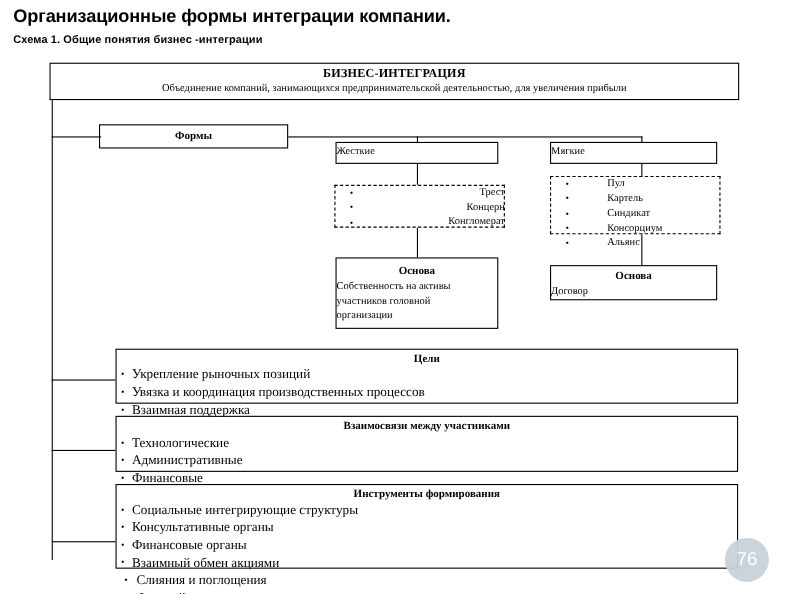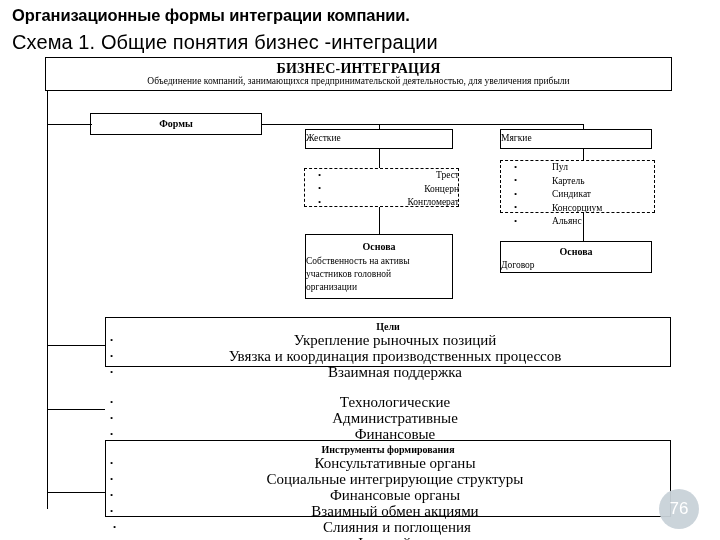--- a/index.html
+++ b/index.html
@@ -35,22 +35,22 @@
     letter-spacing: -0.1px;
     color: #000;
     white-space: nowrap;
   }
   .title-sub {
     position: absolute;
     left: 12px;
     top: 31px;
     width: 640px;
     font-family: "Liberation Sans", "DejaVu Sans", sans-serif;
-    font-weight: normal;
-    font-size: 20px;
+    font-weight: bold;
+    font-size: 10px;
     letter-spacing: 0.1px;
     color: #000;
     white-space: nowrap;
   }
 
   
   .box {
     position: absolute;
     border: 1px solid #000;
     background: transparent;
@@ -68,21 +68,21 @@
     background: #000;
   }
   .ln-h { height: 1px; }
   .ln-v { width: 1px; }
 
   .hdr-title {
     position: absolute;
     left: 0; right: 0;
     top: 3px;
     text-align: center;
-    font-size: 14px;
+    font-size: 11px;
     font-weight: bold;
     letter-spacing: 0.2px;
   }
   .hdr-sub {
     position: absolute;
     left: 4px; right: 4px;
     top: 18px;
     text-align: center;
     font-size: 9.5px;
   }
@@ -123,22 +123,21 @@
     top: -0.5px;
     font-size: 9px;
   }
 
   
   .wlst {
     position: absolute;
     margin: 0;
     padding: 0;
     list-style: none;
-    font-size: 15px;
-    text-align: center;
+    font-size: 12px;
   }
   .wlst li {
     position: relative;
     padding-left: 10px;
     line-height: 16px;
     white-space: nowrap;
   }
   .wlst li::before {
     content: "\2022";
     position: absolute;
@@ -247,32 +246,35 @@
 
   <div class="box" style="left:105px; top:317px; width:566px; height:50px;">
     <div class="sect-title" style="top:3px;">Цели</div>
   </div>
   <ul class="wlst" style="left:110px; top:332px; width:560px;">
     <li>Укрепление рыночных позиций</li>
     <li>Увязка и координация производственных процессов</li>
     <li>Взаимная поддержка</li>
   </ul>
 
+  <div class="box" style="left:105px; top:378px; width:566px; height:51px;">
+    <div class="sect-title" style="top:3px;">Взаимосвязи между участниками</div>
+  </div>
   <ul class="wlst" style="left:110px; top:394px; width:560px;">
     <li>Технологические</li>
     <li>Административные</li>
     <li>Финансовые</li>
   </ul>
 
   <div class="box" style="left:105px; top:440px; width:566px; height:77px;">
     <div class="sect-title" style="top:3px;">Инструменты формирования</div>
   </div>
   <ul class="wlst" style="left:110px; top:455px; width:560px;">
+    <li>Социальные интегрирующие структуры</li>
     <li>Консультативные органы</li>
-    <li>Социальные интегрирующие структуры</li>
     <li>Финансовые органы</li>
     <li>Взаимный обмен акциями</li>
     <li class="ind">Слияния и поглощения</li>
     <li class="ind">Франчайзинг</li>
   </ul>
 
   <div class="pagenum" style="left:659px; top:489px;">76</div>
 
 </div>
 

